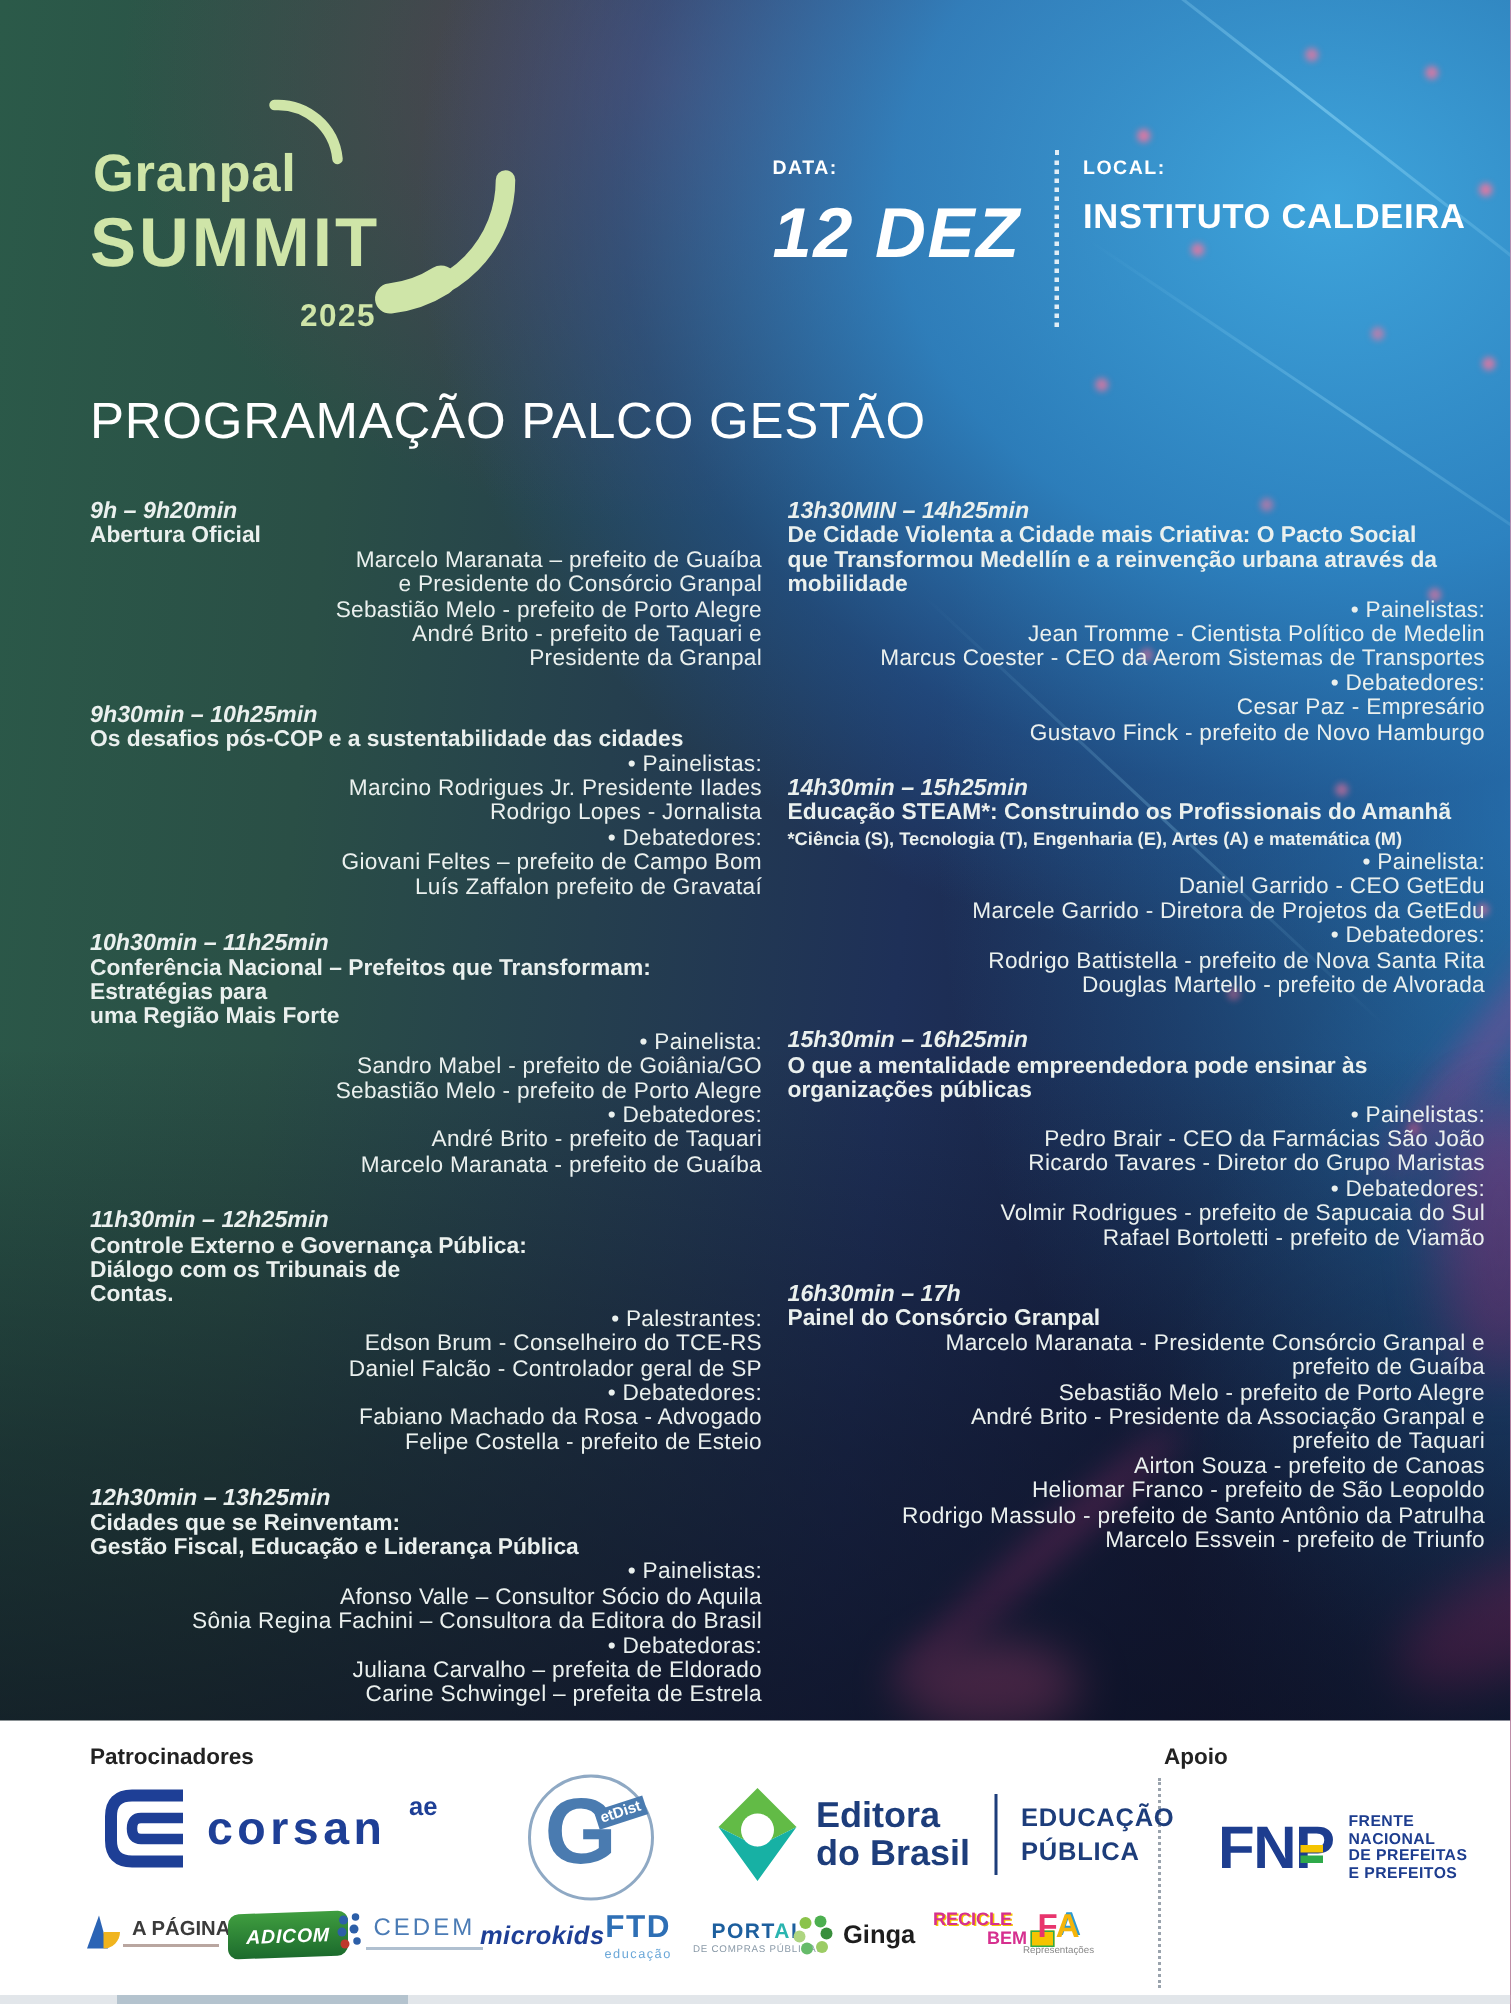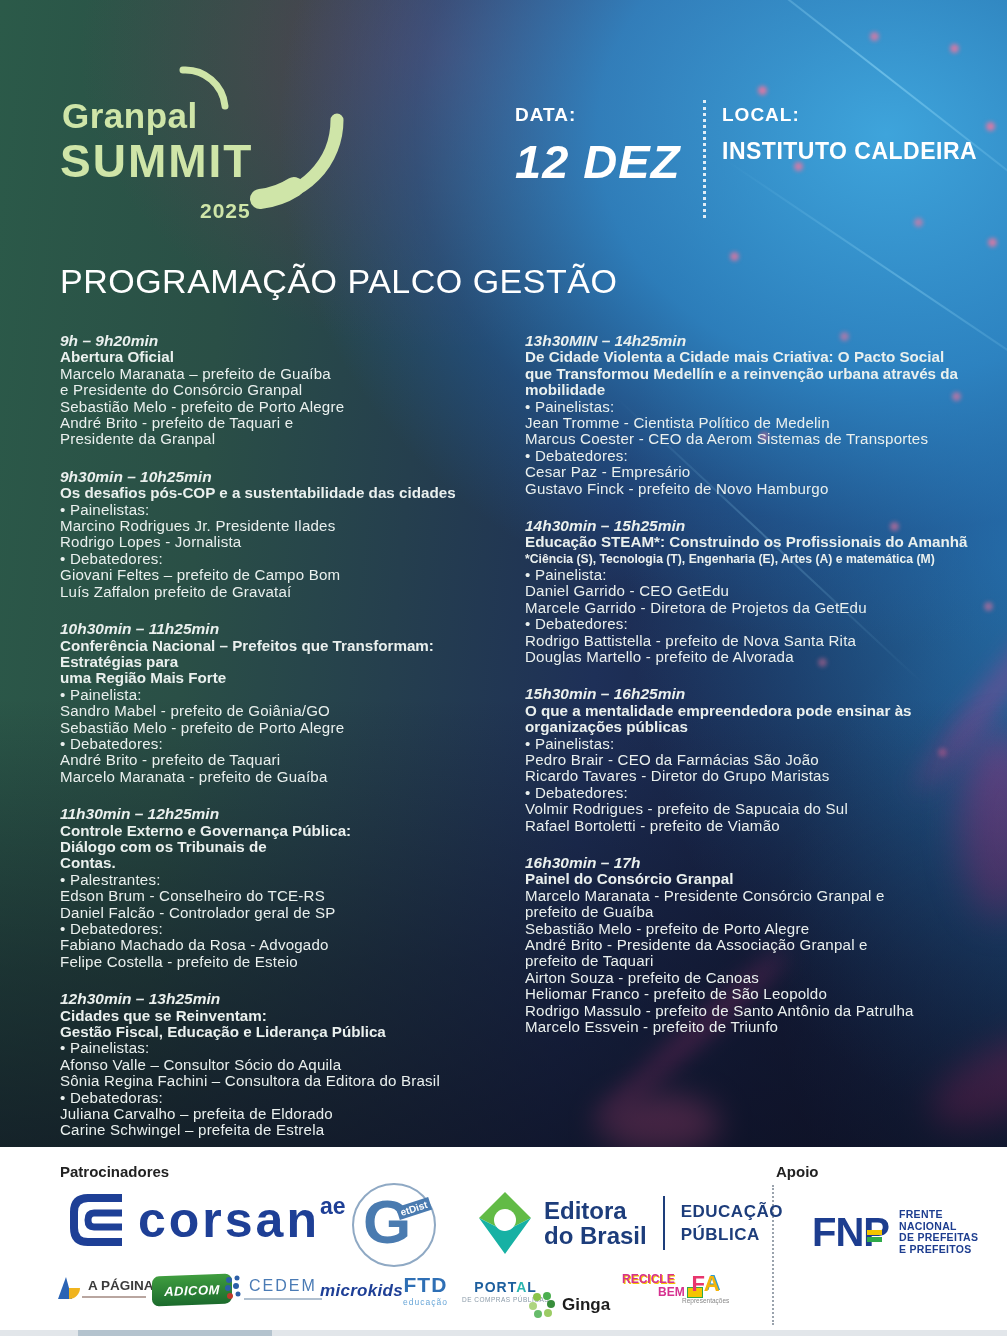--- a/index.html
+++ b/index.html
@@ -38,46 +38,46 @@
        background:rgba(225,60,150,.5);filter:blur(16px);}
   .st4{left:600px;top:1095px;width:120px;height:60px;background:rgba(240,100,170,.7);filter:blur(15px);}
   .st5{left:960px;top:730px;width:80px;height:190px;background:rgba(200,50,140,.4);filter:blur(18px);}
   
   .logo{position:absolute;left:58px;top:60px;width:320px;height:170px;color:#cfe5a8;}
   .logo-brand{position:absolute;left:4px;top:36px;font-size:35px;font-weight:800;letter-spacing:.5px;}
   .logo-event{position:absolute;left:2px;top:74px;font-size:46px;font-weight:800;letter-spacing:2px;}
   .logo-year{position:absolute;left:142px;top:139px;font-size:21px;font-weight:800;letter-spacing:1px;}
   .logo-arcs{position:absolute;left:0;top:0;}
   .hdr-date{position:absolute;left:515px;top:104px;color:#fff;}
-  .hdr-label{font-size:19px;font-weight:700;letter-spacing:1px;}
+  .hdr-label{font-size:13px;font-weight:700;letter-spacing:1px;}
   .hdr-date-value{margin-top:8px;font-size:47px;font-weight:800;font-style:italic;letter-spacing:1px;}
   .hdr-divider{position:absolute;left:703px;top:100px;height:118px;border-left:3px dotted rgba(255,255,255,.85);}
   .hdr-local{position:absolute;left:722px;top:104px;color:#fff;}
   .hdr-local-l1{margin-top:12px;font-size:23px;font-weight:800;letter-spacing:.5px;}
   .hdr-local-l2{margin-top:6px;font-size:23px;font-weight:800;letter-spacing:.5px;}
   
   .page-title{position:absolute;left:60px;top:262px;color:#fff;font-size:34px;font-weight:400;letter-spacing:.5px;}
   
   .col{position:absolute;top:333px;color:#eaf0ee;}
   .col-left{left:60px;width:448px;}
   .col-right{left:525px;width:465px;}
   .session{margin-bottom:21px;}
   .s-time{font-size:15.5px;line-height:16.4px;font-weight:700;font-style:italic;}
   .s-title{font-size:15.2px;line-height:16.4px;font-weight:700;white-space:pre-line;}
   .s-note{font-size:12.2px;line-height:16px;font-weight:700;}
-  .s-line{font-size:15.1px;line-height:16.4px;font-weight:400;letter-spacing:.2px;}
+  .s-line{font-size:15.1px;line-height:16.4px;font-weight:400;letter-spacing:.2px;text-align:right;}
   
   .footer{position:absolute;left:0;top:1147px;width:1007px;height:195px;background:#fff;color:#222;}
   .foot-label{position:absolute;font-size:15px;font-weight:700;color:#222;}
   .lbl-sponsors{left:60px;top:16px;}
   .lbl-apoio{left:776px;top:16px;}
   .foot-divider{position:absolute;left:772px;top:38px;height:140px;border-left:2px dotted #9aa3ad;}
   .corsan{position:absolute;left:68px;top:44px;display:flex;align-items:center;}
-  .corsan-name{font-size:50px;font-weight:700;color:#1e3f96;letter-spacing:3px;margin-left:12px;}
-  .corsan-sup{font-size:23px;font-weight:700;color:#1e3f96;vertical-align:super;position:relative;top:-14px;margin-left:0;}
+  .corsan-name{font-size:31px;font-weight:700;color:#1e3f96;letter-spacing:3px;margin-left:12px;}
+  .corsan-sup{font-size:17px;font-weight:700;color:#1e3f96;vertical-align:super;position:relative;top:-14px;margin-left:15px;}
   .getdist{position:absolute;left:352px;top:36px;width:80px;height:80px;border:2px solid #8fa9c4;border-radius:50%;background:#fff;}
   .getdist-g{position:absolute;left:9px;top:1px;font-size:62px;font-weight:800;color:#4a7bb0;}
   .getdist-tag{position:absolute;right:3px;top:17px;background:#4a7bb0;color:#fff;font-size:10px;font-weight:700;padding:1px 3px;transform:rotate(-18deg);}
   .editora{position:absolute;left:478px;top:44px;display:flex;align-items:center;}
   .editora-name{margin-left:12px;font-size:24px;font-weight:800;color:#1d3d7b;line-height:25px;}
   .editora-sep{width:2px;height:54px;background:#1d3d7b;margin:0 16px;}
   .editora-prog{font-size:17px;font-weight:800;color:#1d3d7b;line-height:23px;letter-spacing:.5px;}
   .fnp{position:absolute;left:812px;top:62px;display:flex;align-items:center;}
   .fnp-abbr{position:relative;font-size:40px;font-weight:900;color:#1d3d8f;letter-spacing:-1px;}
   .fnp-bar{position:absolute;width:15px;height:5px;}
@@ -95,21 +95,21 @@
   .cedem{left:224px;display:flex;align-items:center;}
   .cedem-txt{margin-left:5px;font-size:16px;font-weight:400;color:#4a7bb5;letter-spacing:2px;}
   .microkids{left:320px;font-size:17px;font-weight:800;font-style:italic;color:#1e3f96;letter-spacing:.3px;top:134px;}
   .ftd{left:403px;top:126px;text-align:center;}
   .ftd-txt{font-size:21px;font-weight:800;color:#2e6fb5;letter-spacing:1px;}
   .ftd-sub{font-size:8.5px;color:#6aa7d8;letter-spacing:1px;}
   .portal{left:462px;top:132px;text-align:center;}
   .portal-txt{font-size:14px;font-weight:800;color:#1d5f9e;letter-spacing:1px;}
   .portal-a{color:#2ab5b0;}
   .portal-sub{font-size:6.5px;color:#8a9aa8;letter-spacing:.5px;margin-top:1px;}
-  .ginga{left:528px;top:144px;display:flex;align-items:center;}
+  .ginga{left:528px;top:129px;display:flex;align-items:center;}
   .ginga-txt{margin-left:6px;font-size:17px;font-weight:700;color:#1d1d1d;}
   .recicle{left:622px;top:126px;text-align:left;line-height:13px;}
   .recicle-l1{font-size:12px;font-weight:900;color:#d6308f;text-shadow:1px 1px 0 #f5c400;}
   .recicle-l2{font-size:12px;font-weight:900;color:#d6308f;display:flex;align-items:center;gap:2px;padding-left:36px;}
   .recicle-chip{display:inline-block;width:14px;height:9px;background:#f5c400;border:1px solid #2faa4a;}
   .fa{left:682px;top:124px;text-align:center;}
   .fa-f{font-size:22px;font-weight:900;color:#e8356d;}
   .fa-a{font-size:22px;font-weight:900;color:#f5b50a;text-shadow:1px -1px 0 #2d9ad0;}
   .fa-sub{font-size:6.5px;color:#888;}
   .bottom-strip{position:absolute;left:0;top:1330px;width:1007px;height:6px;background:#e2e6ea;}

